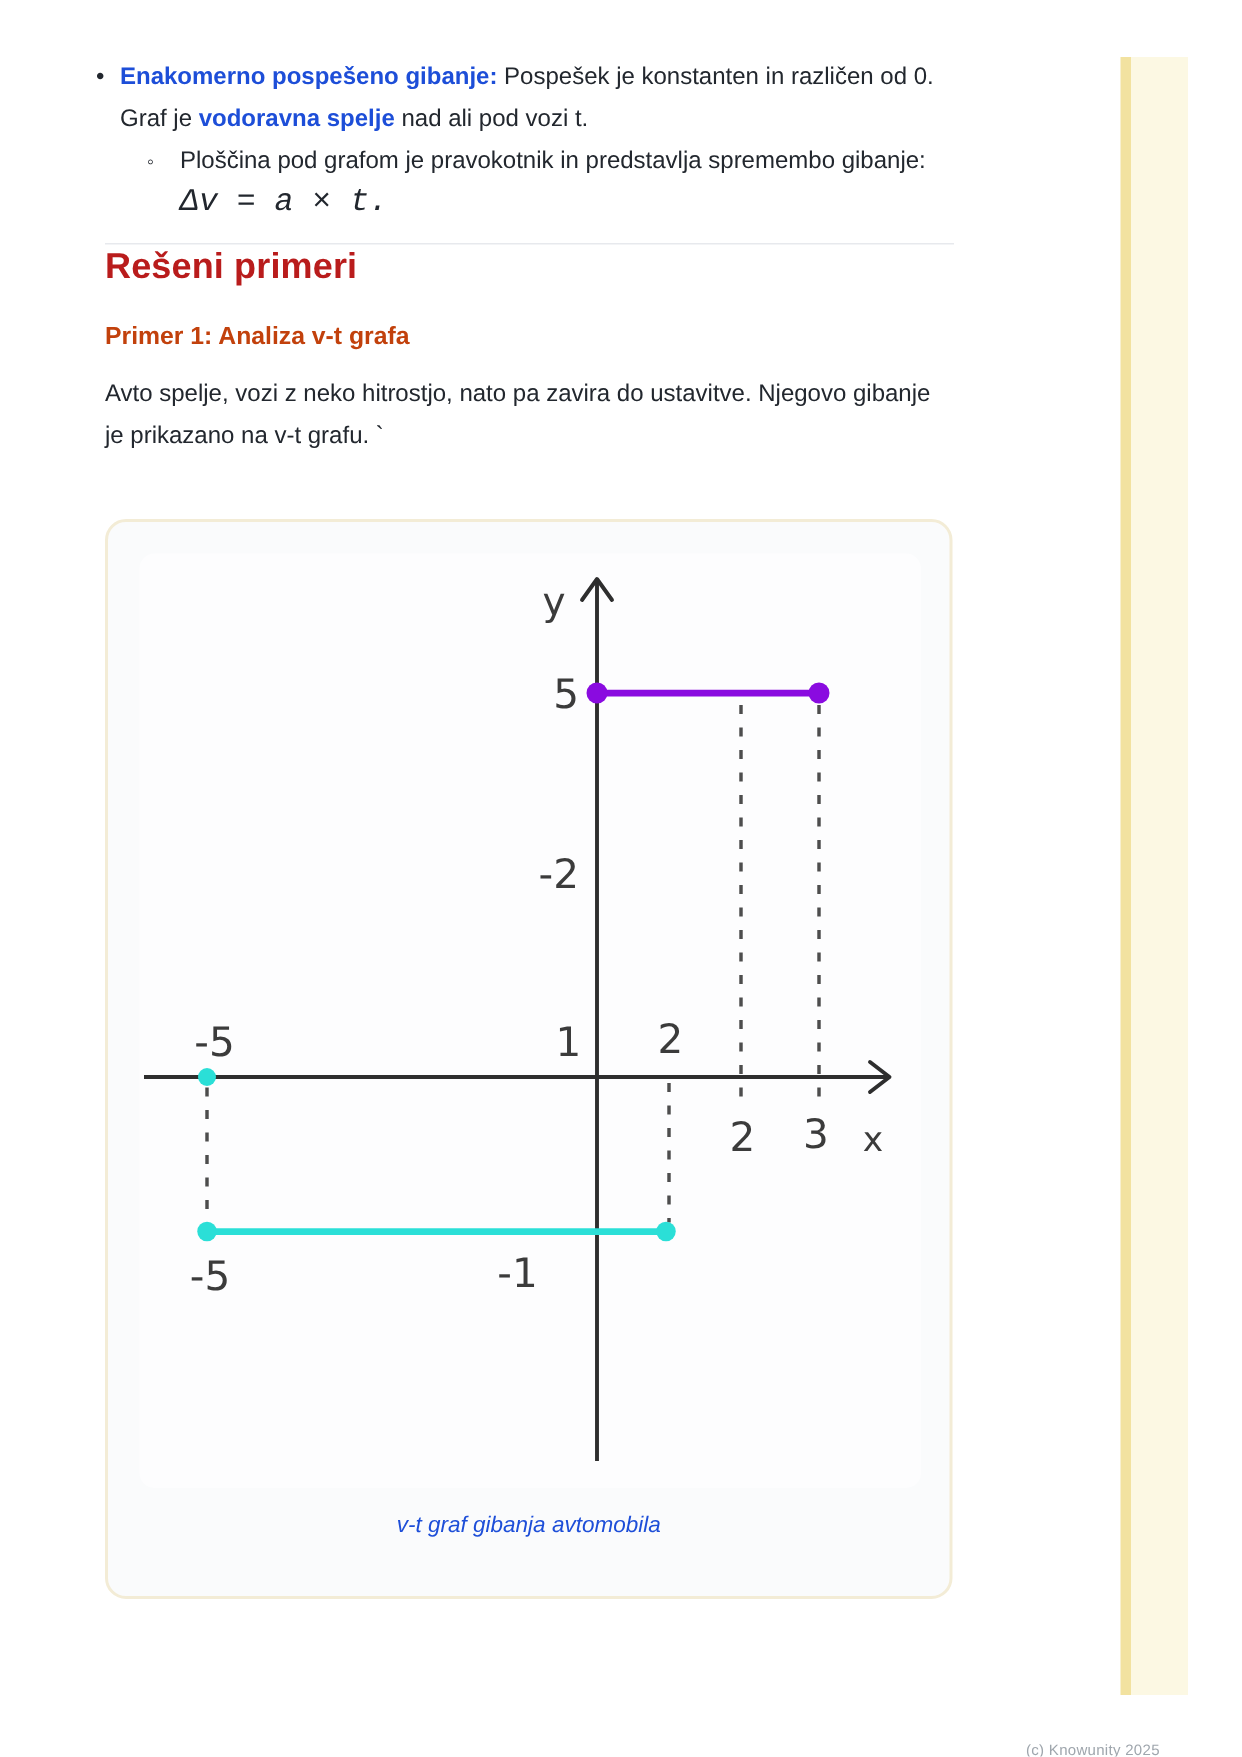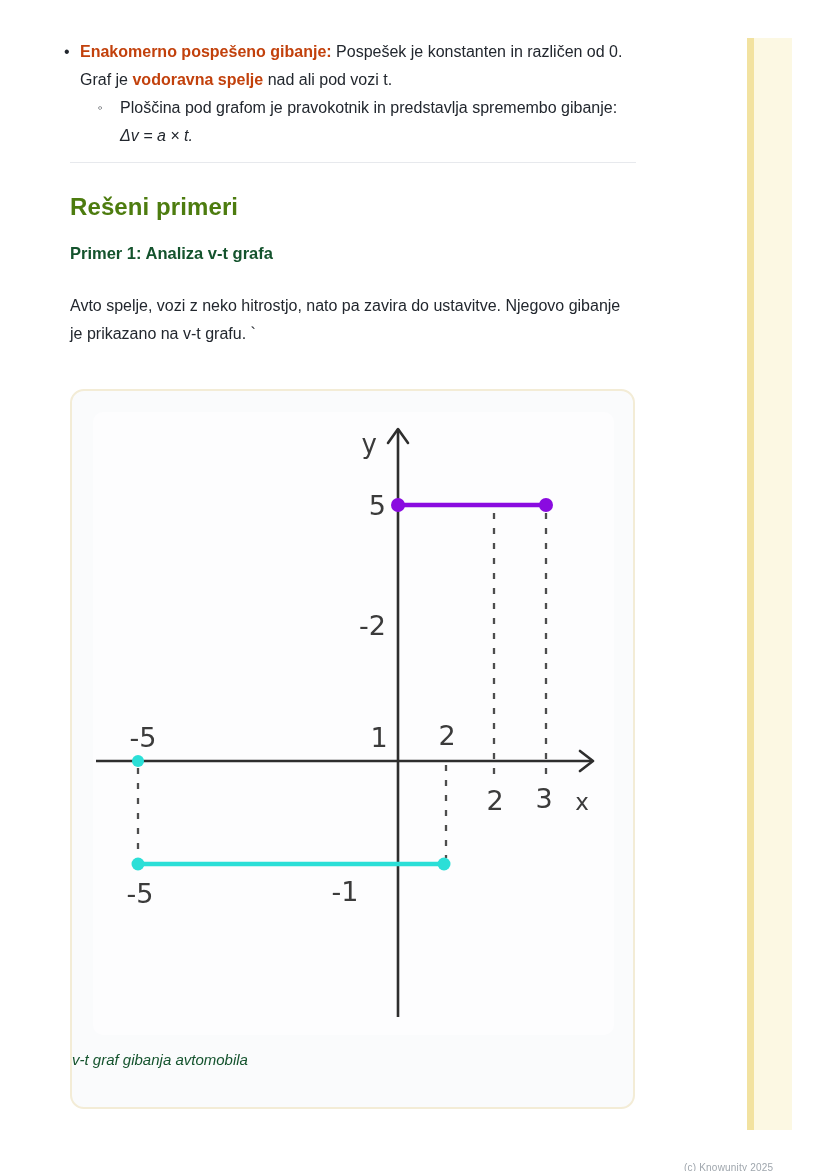--- a/index.html
+++ b/index.html
@@ -22,51 +22,51 @@
   }
   .content {
     position:absolute; left:70px; top:38px; width:566px; z-index:2;
   }
   
   .li { display:flex; font-size:16px; line-height:28px; }
   .li .marker { width:16px; flex:0 0 16px; margin-left:-6px; color:#22272e; }
   .li.sub { padding-left:28px; }
   .li.sub .marker { width:22px; flex:0 0 22px; margin-left:0; font-size:13px; }
   .litext { flex:1; }
-  b, strong { font-weight:700; color:#c2410c; }
+  b, strong { font-weight:700; color:#1d4ed8; }
   .formula {
-    font-family:Liberation Sans, sans-serif; font-style:italic; font-size:16px;
+    font-family:Liberation Mono, monospace; font-style:italic; font-size:21px;
     line-height:28px;
   }
   .divider {
     border:none; border-top:1px solid #e7e9ed; margin-top:12px;
   }
   h2.section-heading {
-    margin-top:29px; font-size:24px; line-height:30px; font-weight:700;
-    color:#4d7c0f; letter-spacing:0.1px;
+    font-size:24px; line-height:30px; font-weight:700;
+    color:#b91c1c; letter-spacing:0.1px;
   }
   h3.sub-heading {
-    margin-top:20px; font-size:16.5px; line-height:22px; font-weight:700; color:#14532d;
+    margin-top:20px; font-size:16.5px; line-height:22px; font-weight:700; color:#c2410c;
   }
   p.body-par {
-    margin-top:28px; font-size:16px; line-height:28px; color:#22272e;
+    margin-top:14px; font-size:16px; line-height:28px; color:#22272e;
   }
   
   .figure-card {
     position:relative; margin-top:41px; width:565px; height:720px;
     background:#fafbfc; border:2px solid #f3ecd6; border-radius:14px;
   }
   .plot-surface {
     position:absolute; left:21px; top:21px; width:521px; height:623px;
     background:#fdfdfe; border-radius:10px;
   }
   .plot-surface svg { display:block; }
   .fig-caption {
     position:absolute; left:0; top:660px; width:100%;
-    text-align:left; font-style:italic; font-size:15px; color:#14532d;
+    text-align:center; font-style:italic; font-size:15px; color:#1d4ed8;
   }
   .graph-label {
     font-family:"DejaVu Sans", sans-serif; font-weight:500; fill:#3b3b3b;
   }
   
   .footer-credit {
     position:absolute; left:684px; top:1162px; z-index:3;
     font-size:10px; color:#9fa6ad; letter-spacing:0.2px;
   }
 </style>

